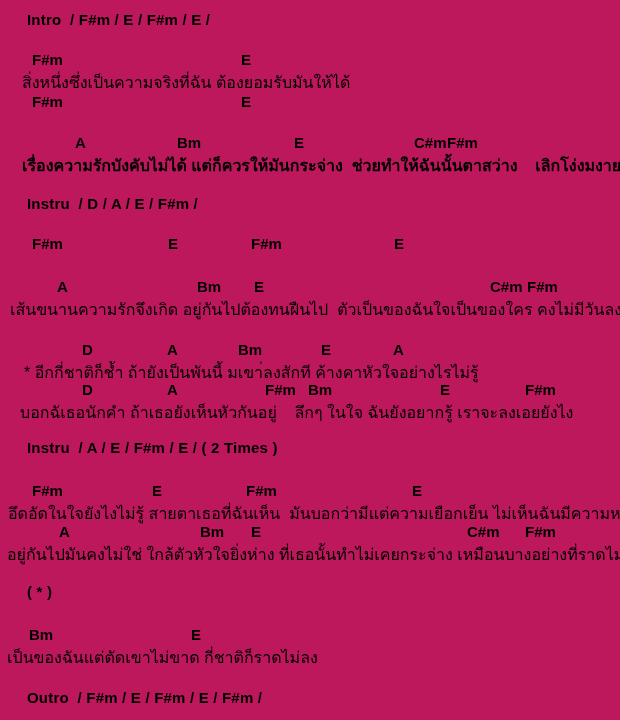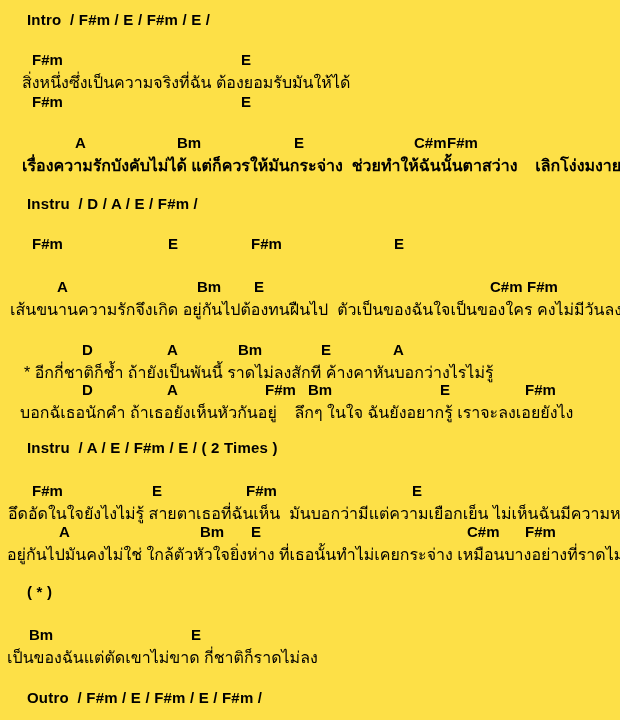--- a/index.html
+++ b/index.html
@@ -33,33 +33,33 @@
     white-space: pre;
   }
   .lyric {
     font-size: 16px;
     line-height: 20px;
   }
 </style>
 </head>
 <body>
 
-<div id="page" style="background: #fde047; color: rgb(0, 0, 0);">
+<div id="page" style="background: #be185d; color: rgb(0, 0, 0);">
     <div class="line section" style="top: 12px; left: 27px;">Intro  / F#m / E / F#m / E /</div>
     <div class="line chords" style="top: 52px;"><span class="chord" style="left: 32px;">F#m</span><span class="chord" style="left: 241px;">E</span></div>
     <div class="line lyric" style="top: 73px; left: 22px;">สิ่งหนึ่งซึ่งเป็นความจริงที่ฉัน ต้องยอมรับมันให้ได้</div>
     <div class="line chords" style="top: 94px;"><span class="chord" style="left: 32px;">F#m</span><span class="chord" style="left: 241px;">E</span></div>
     <div class="line chords" style="top: 135px;"><span class="chord" style="left: 75px;">A</span><span class="chord" style="left: 177px;">Bm</span><span class="chord" style="left: 294px;">E</span><span class="chord" style="left: 414px;">C#m</span><span class="chord" style="left: 447px;">F#m</span></div>
     <div class="line lyric" style="top: 156px; left: 22px; font-weight: bold;">เรื่องความรักบังคับไม่ได้ แต่ก็ควรให้มันกระจ่าง  ช่วยทำให้ฉันนั้นตาสว่าง    เลิกโง่งมงาย</div>
     <div class="line section" style="top: 196px; left: 27px;">Instru  / D / A / E / F#m /</div>
     <div class="line chords" style="top: 236px;"><span class="chord" style="left: 32px;">F#m</span><span class="chord" style="left: 168px;">E</span><span class="chord" style="left: 251px;">F#m</span><span class="chord" style="left: 394px;">E</span></div>
     <div class="line chords" style="top: 279px;"><span class="chord" style="left: 57px;">A</span><span class="chord" style="left: 197px;">Bm</span><span class="chord" style="left: 254px;">E</span><span class="chord" style="left: 490px;">C#m</span><span class="chord" style="left: 527px;">F#m</span></div>
     <div class="line lyric" style="top: 300px; left: 10px;">เส้นขนานความรักจึงเกิด อยู่กันไปต้องทนฝืนไป  ตัวเป็นของฉันใจเป็นของใคร คงไม่มีวันลงเอย</div>
     <div class="line chords" style="top: 342px;"><span class="chord" style="left: 82px;">D</span><span class="chord" style="left: 167px;">A</span><span class="chord" style="left: 238px;">Bm</span><span class="chord" style="left: 321px;">E</span><span class="chord" style="left: 393px;">A</span></div>
-    <div class="line lyric" style="top: 363px; left: 24px;">* อีกกี่ชาติก็ช้ำ ถ้ายังเป็นพันนี้ ราดไม่ลงสักที ค้างคาหันบอกว่างไรไม่รู้</div>
+    <div class="line lyric" style="top: 363px; left: 24px;">* อีกกี่ชาติก็ช้ำ ถ้ายังเป็นพันนี้ มเขา่ลงสักที ค้างคาหัวใจอย่างไรไม่รู้</div>
     <div class="line chords" style="top: 382px;"><span class="chord" style="left: 82px;">D</span><span class="chord" style="left: 167px;">A</span><span class="chord" style="left: 265px;">F#m</span><span class="chord" style="left: 308px;">Bm</span><span class="chord" style="left: 440px;">E</span><span class="chord" style="left: 525px;">F#m</span></div>
     <div class="line lyric" style="top: 403px; left: 20px;">บอกฉัเธอนักคำ ถ้าเธอยังเห็นหัวกันอยู่    ลึกๆ ในใจ ฉันยังอยากรู้ เราจะลงเอยยังไง</div>
     <div class="line section" style="top: 440px; left: 27px; text-align: right;">Instru  / A / E / F#m / E / ( 2 Times )</div>
     <div class="line chords" style="top: 483px;"><span class="chord" style="left: 32px;">F#m</span><span class="chord" style="left: 152px;">E</span><span class="chord" style="left: 246px;">F#m</span><span class="chord" style="left: 412px;">E</span></div>
     <div class="line lyric" style="top: 504px; left: 8px;">อึดอัดในใจยังไงไม่รู้ สายตาเธอที่ฉันเห็น  มันบอกว่ามีแต่ความเยือกเย็น ไม่เห็นฉันมีความหมาย</div>
     <div class="line chords" style="top: 524px;"><span class="chord" style="left: 59px;">A</span><span class="chord" style="left: 200px;">Bm</span><span class="chord" style="left: 251px;">E</span><span class="chord" style="left: 467px;">C#m</span><span class="chord" style="left: 525px;">F#m</span></div>
     <div class="line lyric" style="top: 545px; left: 7px;">อยู่กันไปมันคงไม่ใช่ ใกล้ตัวหัวใจยิ่งห่าง ที่เธอนั้นทำไม่เคยกระจ่าง เหมือนบางอย่างที่ราดไม่ลง</div>
     <div class="line section" style="top: 584px; left: 27px;">( * )</div>
     <div class="line chords" style="top: 627px;"><span class="chord" style="left: 29px;">Bm</span><span class="chord" style="left: 191px;">E</span></div>
     <div class="line section" style="top: 690px; left: 27px;">Outro  / F#m / E / F#m / E / F#m /</div>

